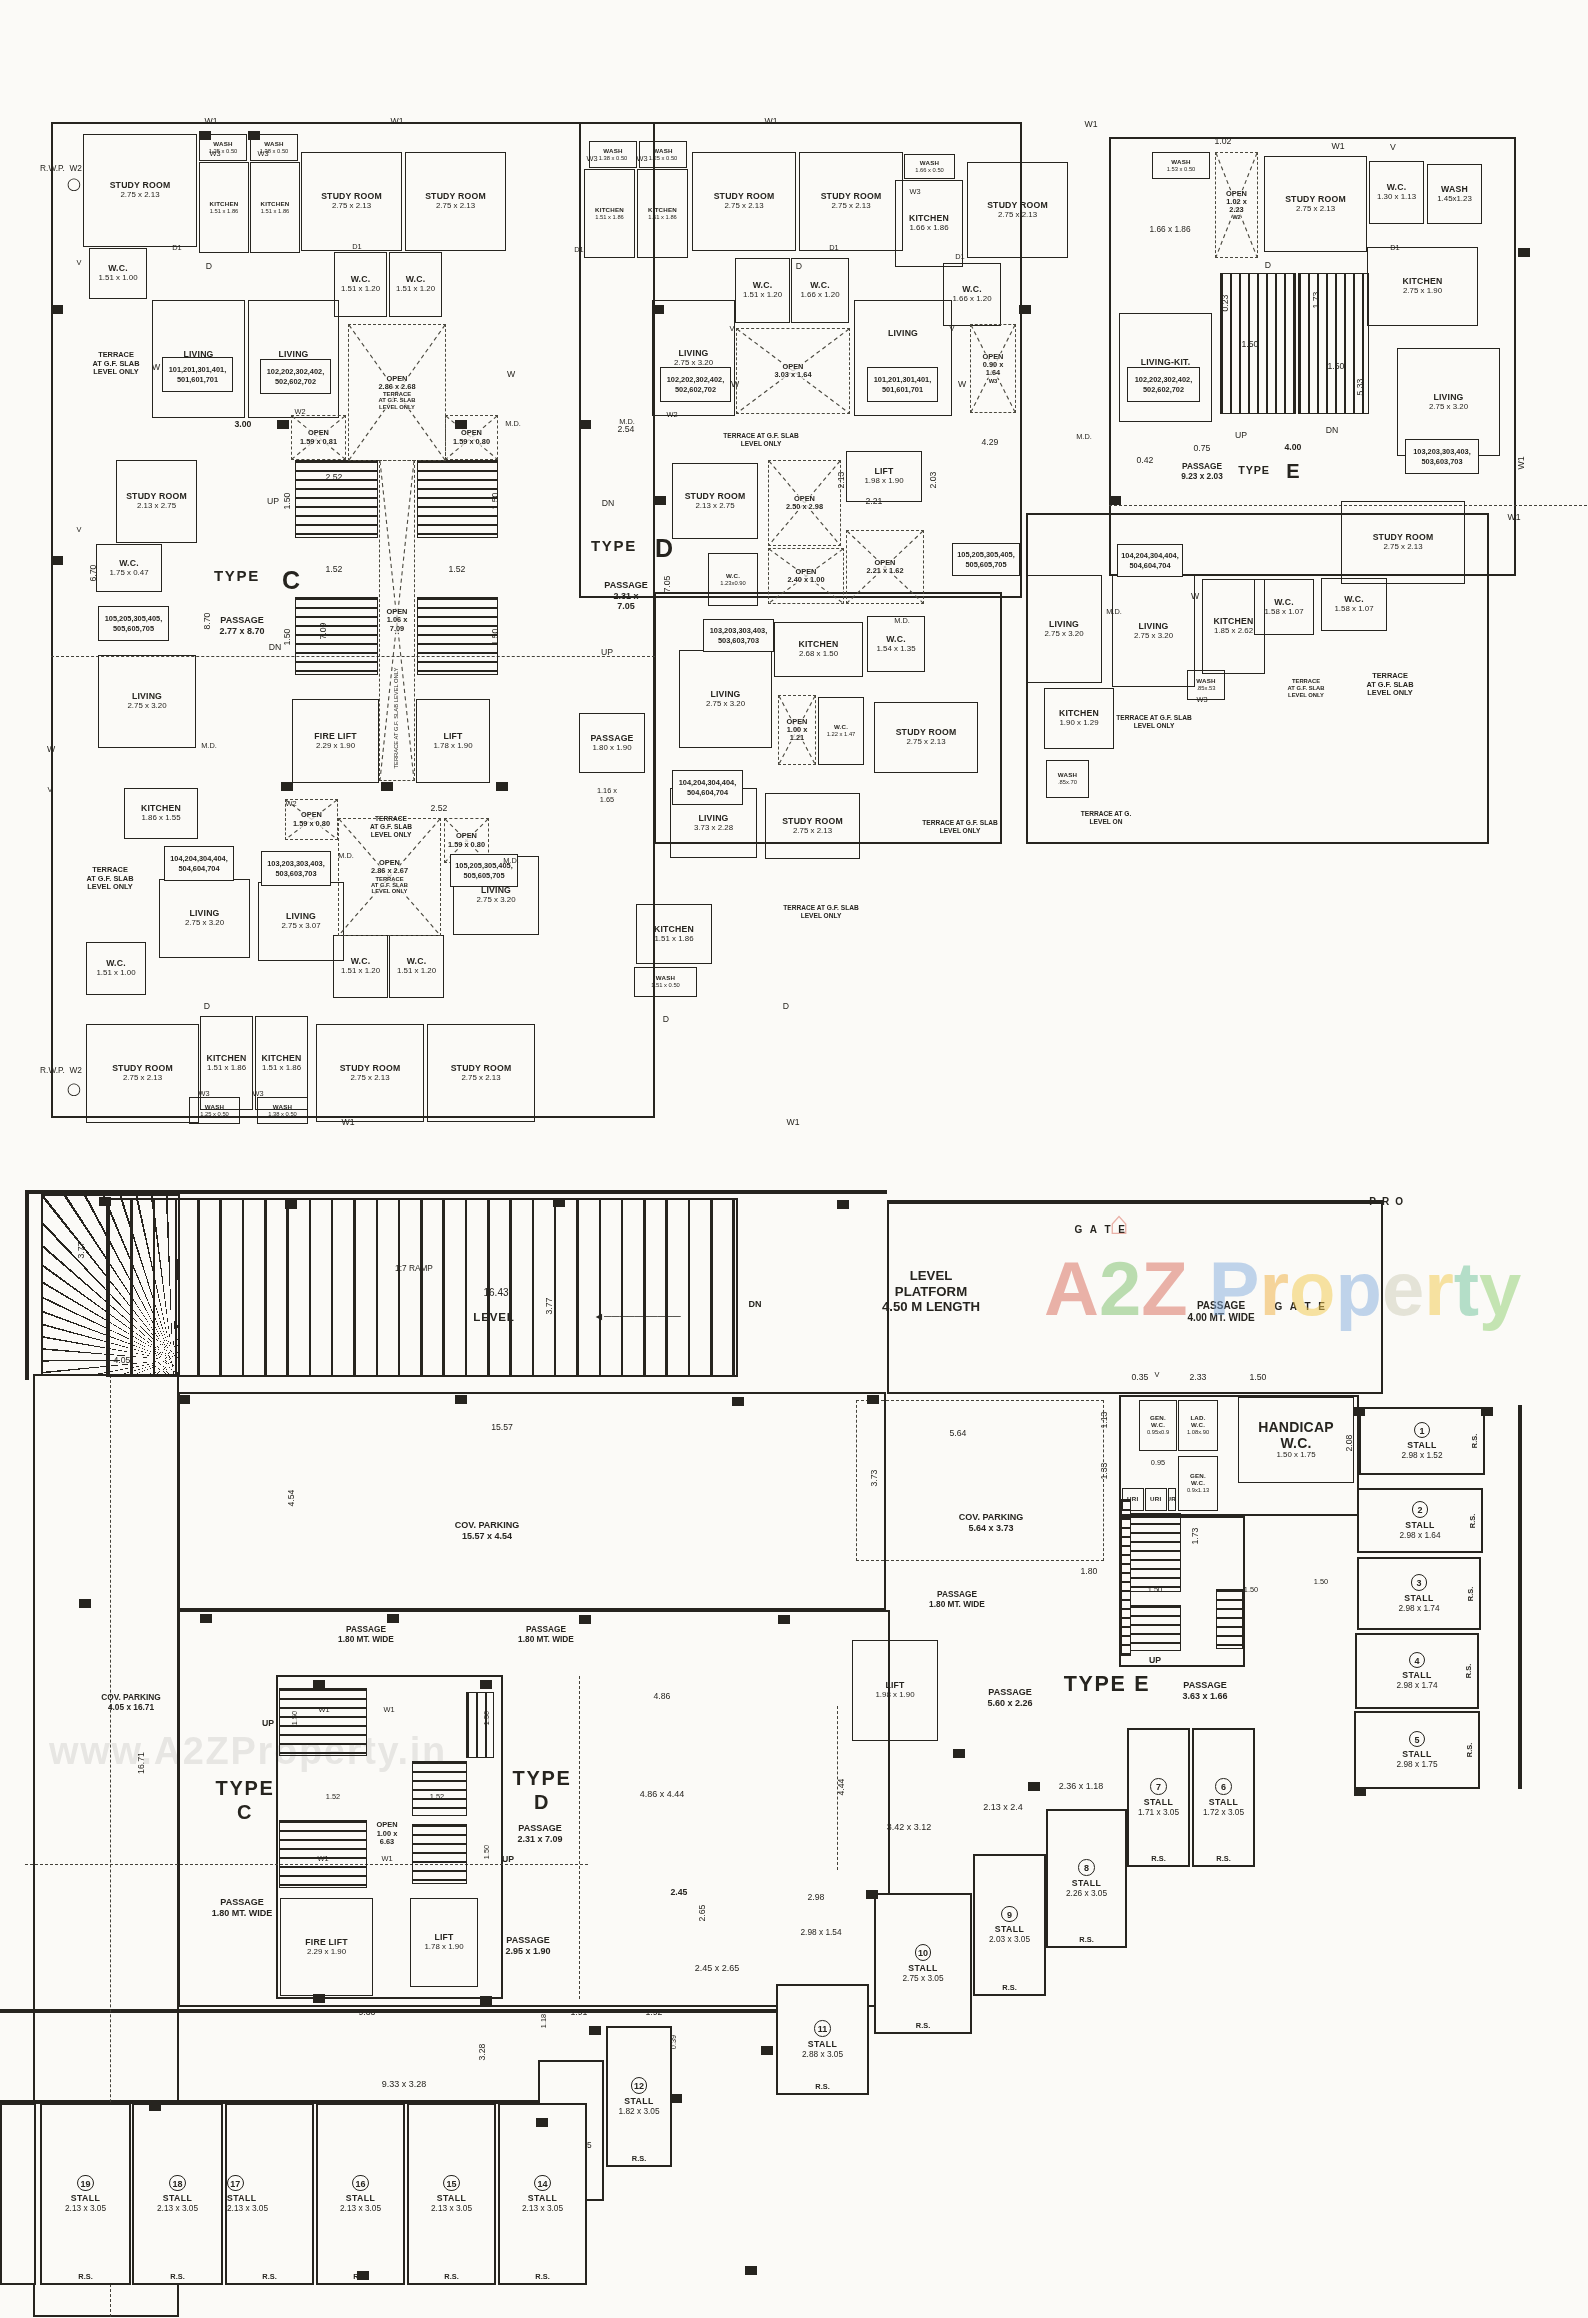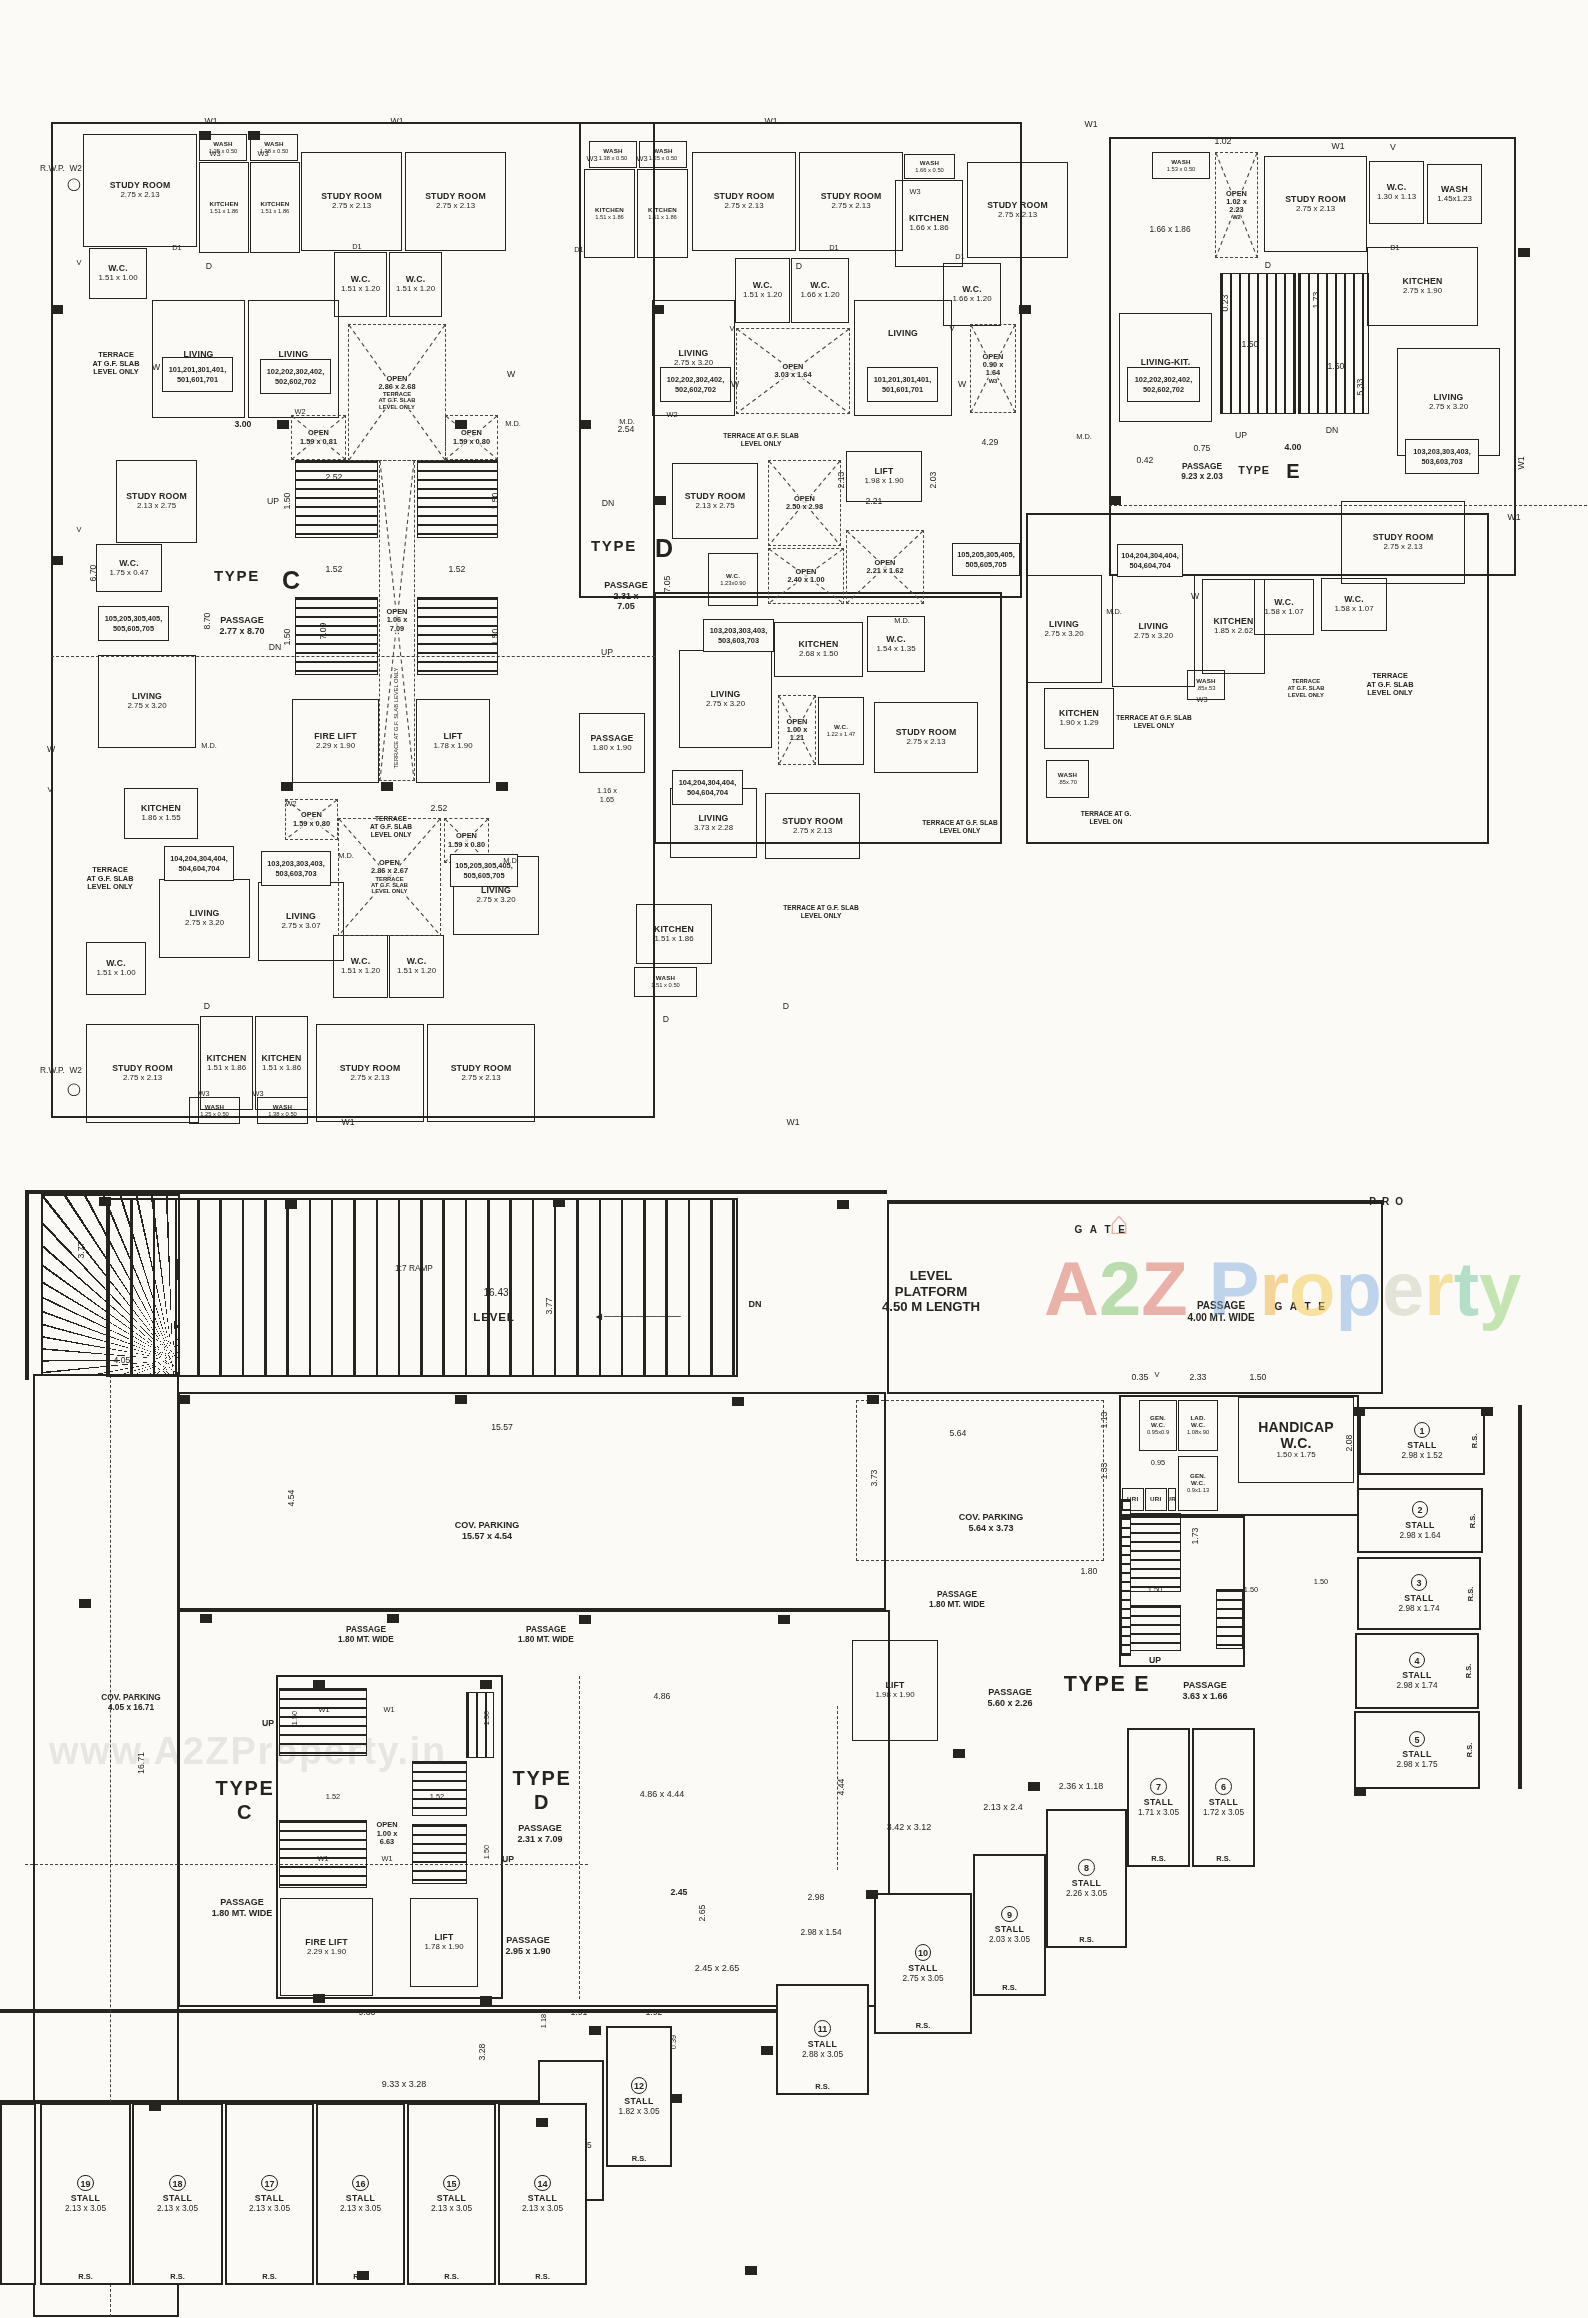--- a/index.html
+++ b/index.html
@@ -755,21 +755,21 @@
         <div style="font-size: 8.7px; font-weight: bold; letter-spacing: 0.4px;">STALL</div>
         <div style="font-size: 8.3px;">2.13 x 3.05</div>
         <div style="position: absolute; font-size: 7.4px; font-weight: bold; bottom: 2.5px; left: 50%; transform: translateX(-50%);">R.S.</div>
       </div>
       <div style="position: absolute; left: 316px; top: 2103px; width: 89px; height: 182px; border: 2.1px solid rgb(38, 36, 31); display: flex; flex-direction: column; align-items: center; justify-content: center; text-align: center; background: rgb(251, 250, 247); overflow: hidden;">
         <div style="width: 16.5px; height: 16.5px; border: 1.2px solid rgb(38, 36, 31); border-radius: 50%; font-size: 9px; font-weight: bold; line-height: 16.5px; margin-bottom: 1.7px;">16</div>
         <div style="font-size: 8.7px; font-weight: bold; letter-spacing: 0.4px;">STALL</div>
         <div style="font-size: 8.3px;">2.13 x 3.05</div>
         <div style="position: absolute; font-size: 7.4px; font-weight: bold; bottom: 2.5px; left: 50%; transform: translateX(-50%);">R.S.</div>
       </div>
-      <div style="position: absolute; left: 225px; top: 2103px; width: 89px; height: 182px; border: 2.1px solid rgb(38, 36, 31); display: flex; flex-direction: column; align-items: center; justify-content: center; text-align: center; background: rgb(251, 250, 247); overflow: hidden;">
+      <div style="position: absolute; left: 225px; top: 2103px; width: 89px; height: 182px; border: 2.1px solid rgb(38, 36, 31); display: flex; flex-direction: column; align-items: flex-start; justify-content: center; text-align: center; background: rgb(251, 250, 247); overflow: hidden;">
         <div style="width: 16.5px; height: 16.5px; border: 1.2px solid rgb(38, 36, 31); border-radius: 50%; font-size: 9px; font-weight: bold; line-height: 16.5px; margin-bottom: 1.7px;">17</div>
         <div style="font-size: 8.7px; font-weight: bold; letter-spacing: 0.4px;">STALL</div>
         <div style="font-size: 8.3px;">2.13 x 3.05</div>
         <div style="position: absolute; font-size: 7.4px; font-weight: bold; bottom: 2.5px; left: 50%; transform: translateX(-50%);">R.S.</div>
       </div>
       <div style="position: absolute; left: 132px; top: 2103px; width: 91px; height: 182px; border: 2.1px solid rgb(38, 36, 31); display: flex; flex-direction: column; align-items: center; justify-content: center; text-align: center; background: rgb(251, 250, 247); overflow: hidden;">
         <div style="width: 16.5px; height: 16.5px; border: 1.2px solid rgb(38, 36, 31); border-radius: 50%; font-size: 9px; font-weight: bold; line-height: 16.5px; margin-bottom: 1.7px;">18</div>
         <div style="font-size: 8.7px; font-weight: bold; letter-spacing: 0.4px;">STALL</div>
         <div style="font-size: 8.3px;">2.13 x 3.05</div>
         <div style="position: absolute; font-size: 7.4px; font-weight: bold; bottom: 2.5px; left: 50%; transform: translateX(-50%);">R.S.</div>

